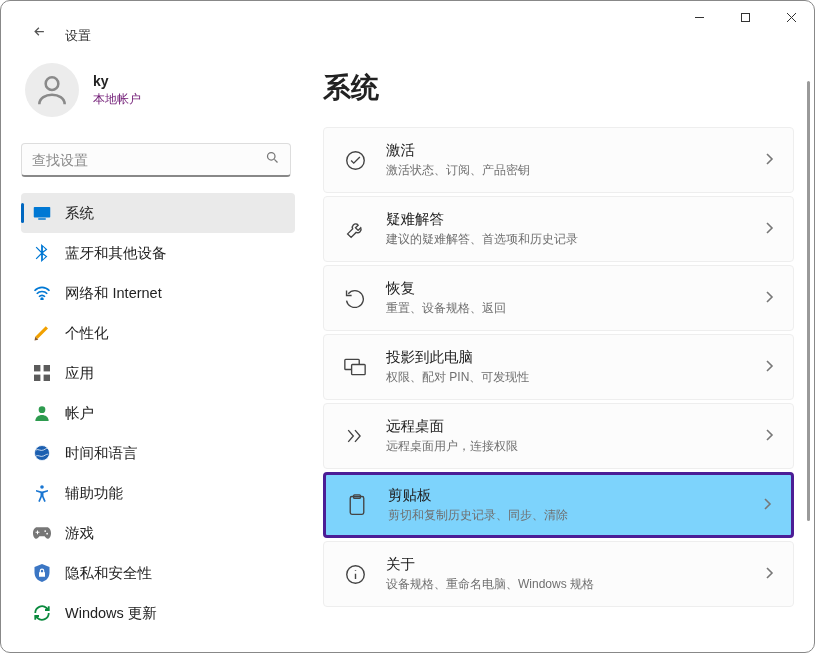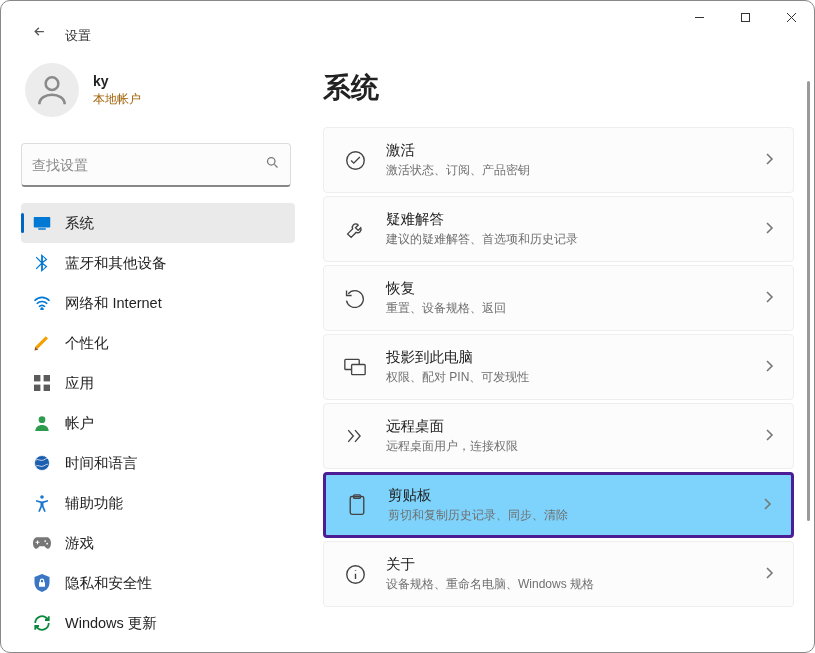--- a/index.html
+++ b/index.html
@@ -8,22 +8,22 @@
     .back-btn { width:28px; height:28px; display:flex; align-items:center; justify-content:center; color:#555; border-radius:4px; }
     .title { margin-left:12px; font-size:13px; color:#333; }
     .win-ctrls { position:absolute; top:0; right:0; display:flex; }
     .win-btn { width:46px; height:32px; display:flex; align-items:center; justify-content:center; color:#333; }
     .layout { display:flex; height:calc(100% - 44px); }
     .sidebar { width:310px; padding:12px 0 0 20px; overflow-y:auto; }
     .profile { display:flex; align-items:center; gap:14px; padding:6px 4px 14px 4px; }
     .avatar { width:54px; height:54px; border-radius:50%; background:#ececec; display:flex; align-items:center; justify-content:center; }
     .user { line-height:1.35; }
     .uname { font-size:14px; font-weight:700; color:#222; }
-    .uacct { font-size:12px; color:#a16207; }
-    .search { margin:12px 20px 16px 0; height:44px; border:1px solid #ddd; border-bottom:2px solid #888; border-radius:4px; display:flex; align-items:center; padding:0 10px; background:#fcfcfc; }
+    .uacct { font-size:12px; color:#701a75; }
+    .search { margin:12px 20px 16px 0; height:34px; border:1px solid #ddd; border-bottom:2px solid #888; border-radius:4px; display:flex; align-items:center; padding:0 10px; background:#fcfcfc; }
     .search input { flex:1; border:none; outline:none; background:transparent; font-size:14px; color:#333; }
     .search input::placeholder { color:#8a8a8a; }
     .nav { margin-right:16px; }
     .nav-item { display:flex; align-items:center; gap:14px; height:40px; padding-left:12px; border-radius:4px; font-size:14.5px; color:#222; position:relative; }
     .nav-item.active { background:#eaeaea; }
     .nav-item.active::before { content:""; position:absolute; left:0; top:10px; bottom:10px; width:3px; background:#0067c0; border-radius:3px; }
     .nav-ico { width:18px; height:18px; display:flex; align-items:center; justify-content:center; }
     .content { flex:1; padding:18px 20px 0 12px; overflow-y:auto; position:relative; }
     .content::-webkit-scrollbar { width:4px; }
     .content::-webkit-scrollbar-thumb { background:#999; border-radius:2px; }

